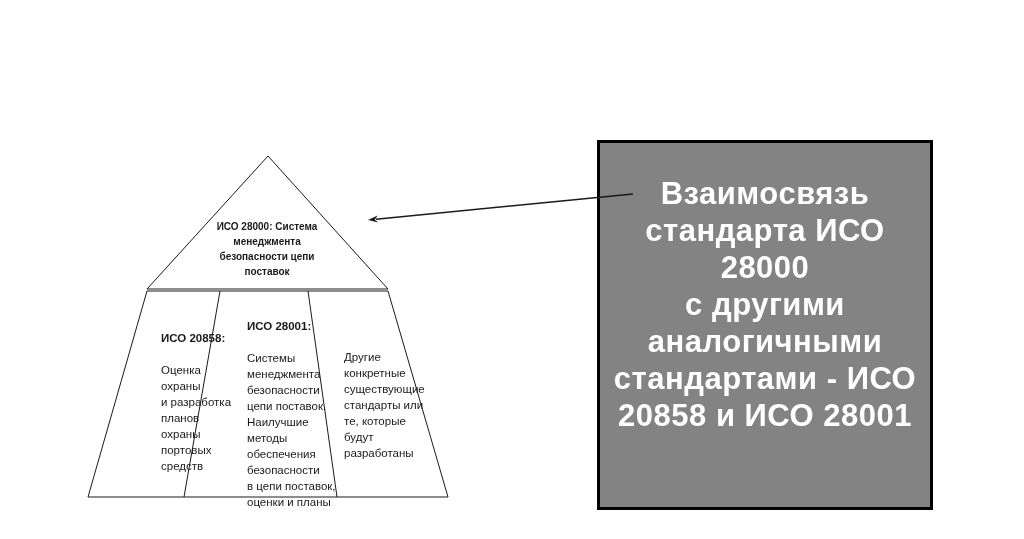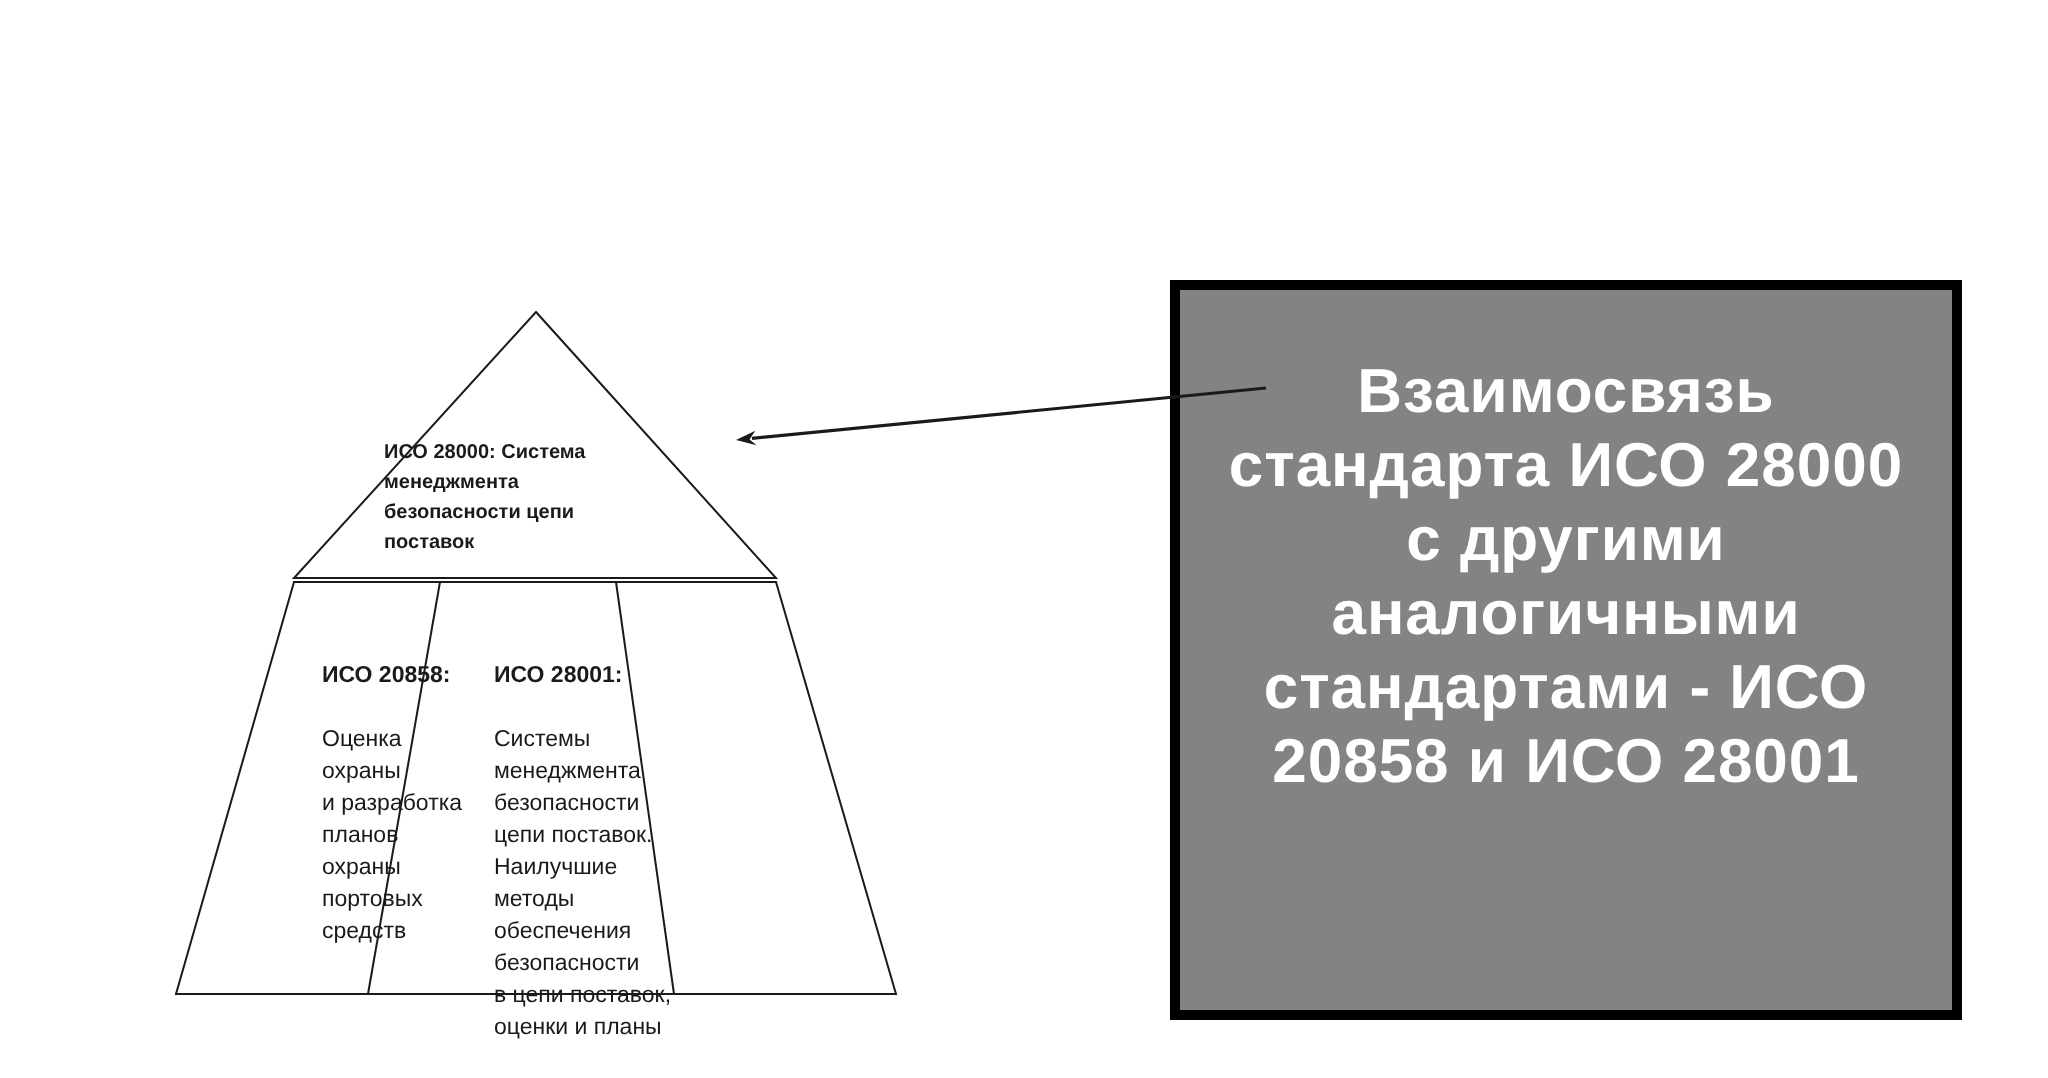--- a/index.html
+++ b/index.html
@@ -9,26 +9,26 @@
     position: relative;
     width: 1024px;
     height: 539px;
     background: #ffffff;
     overflow: hidden;
   }
 
   
   .callout-box {
     position: absolute;
-    left: 585px;
+    left: 597px;
     top: 140px;
-    width: 396px;
+    width: 336px;
     height: 370px;
     background: var(--callout-bg, #838383);
-    border: 5px solid #000000;
+    border: 3px solid #000000;
     box-sizing: border-box;
     z-index: 1;
   }
   .callout-text {
     padding: 32px 6px 0;
     text-align: center;
     font-size: 31px;
     font-weight: bold;
     line-height: 37px;
     letter-spacing: 0.5px;
@@ -50,27 +50,27 @@
 
   
   .label {
     position: absolute;
     z-index: 3;
     color: #1a1a1a;
     white-space: pre-line;
   }
   .pyramid-top-label {
     left: 192px; top: 219px; width: 150px;
-    text-align: left;
+    text-align: center;
     font-size: 10px; font-weight: bold; line-height: 15px;
   }
   .section-label  { font-size: 11.5px; line-height: 16px; margin-left: 19px; }
   .section-header { font-weight: bold; }
   .section-1 { left: 142px; top: 314px; width: 88px;  }
-  .section-2 { left: 228px; top: 314px; width: 106px; }
+  .section-2 { left: 228px; top: 302px; width: 106px; }
   .section-3 { left: 325px; top: 317px; width: 94px;  }
 </style>
 </head>
 <body>
 
 <div class="canvas">
 
   <div class="callout-box">
     <div class="callout-text">Взаимосвязь
 стандарта ИСО 28000
@@ -114,14 +114,24 @@
 безопасности
 цепи поставок.
 Наилучшие
 методы
 обеспечения
 безопасности
 в цепи поставок,
 оценки и планы</div>
   </div>
 
+  <div class="label section-label section-3">
+    <div class="section-header"></div>
+    <div class="section-body">Другие
+конкретные
+существующие
+стандарты или
+те, которые
+будут
+разработаны</div>
+  </div>
 
 </div>
 
 </body></html>

